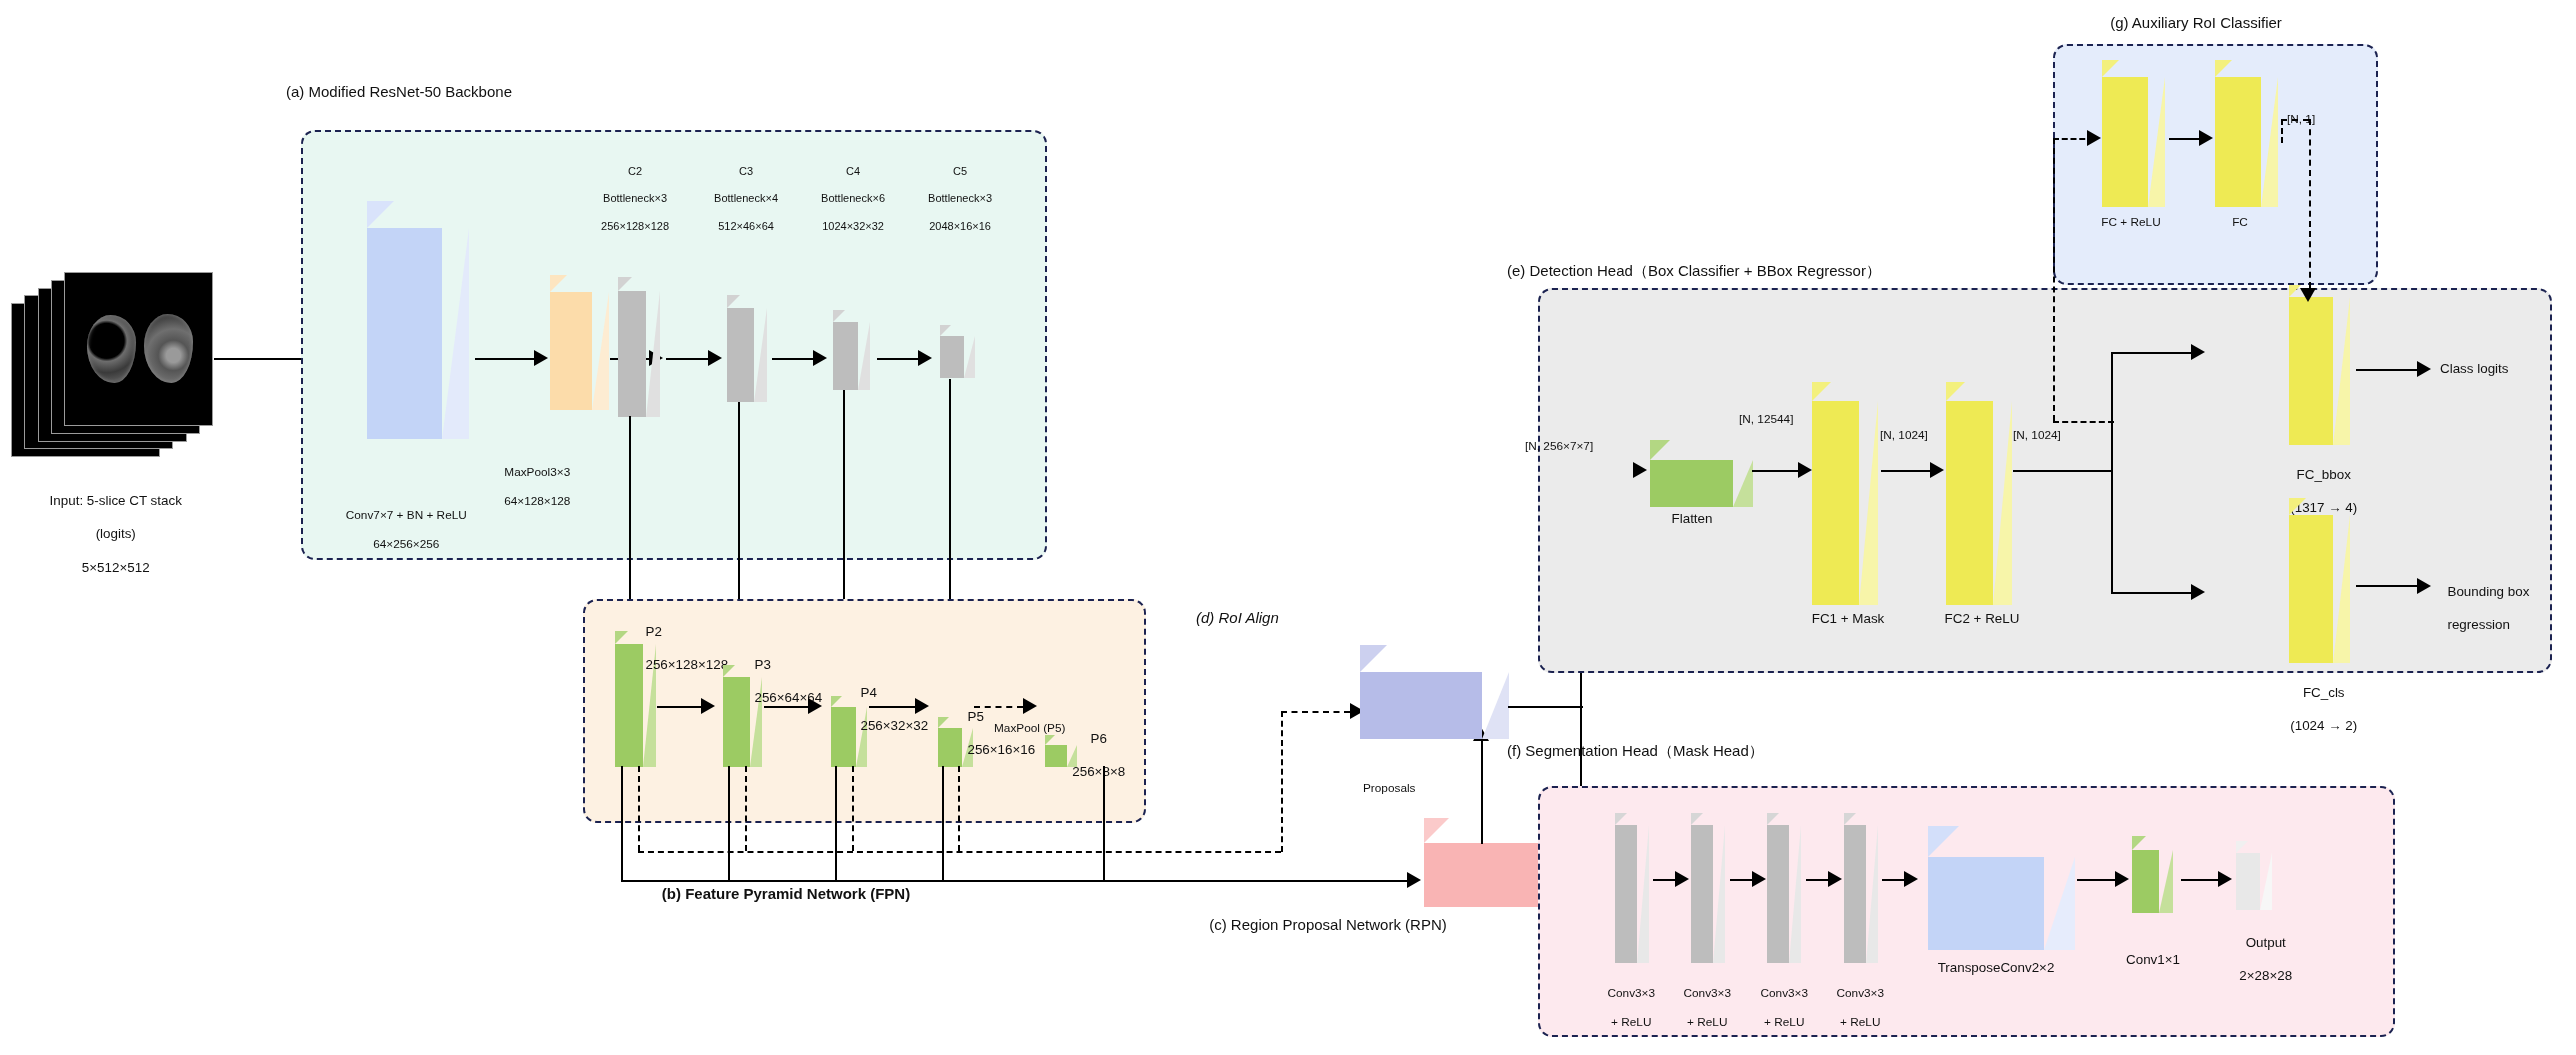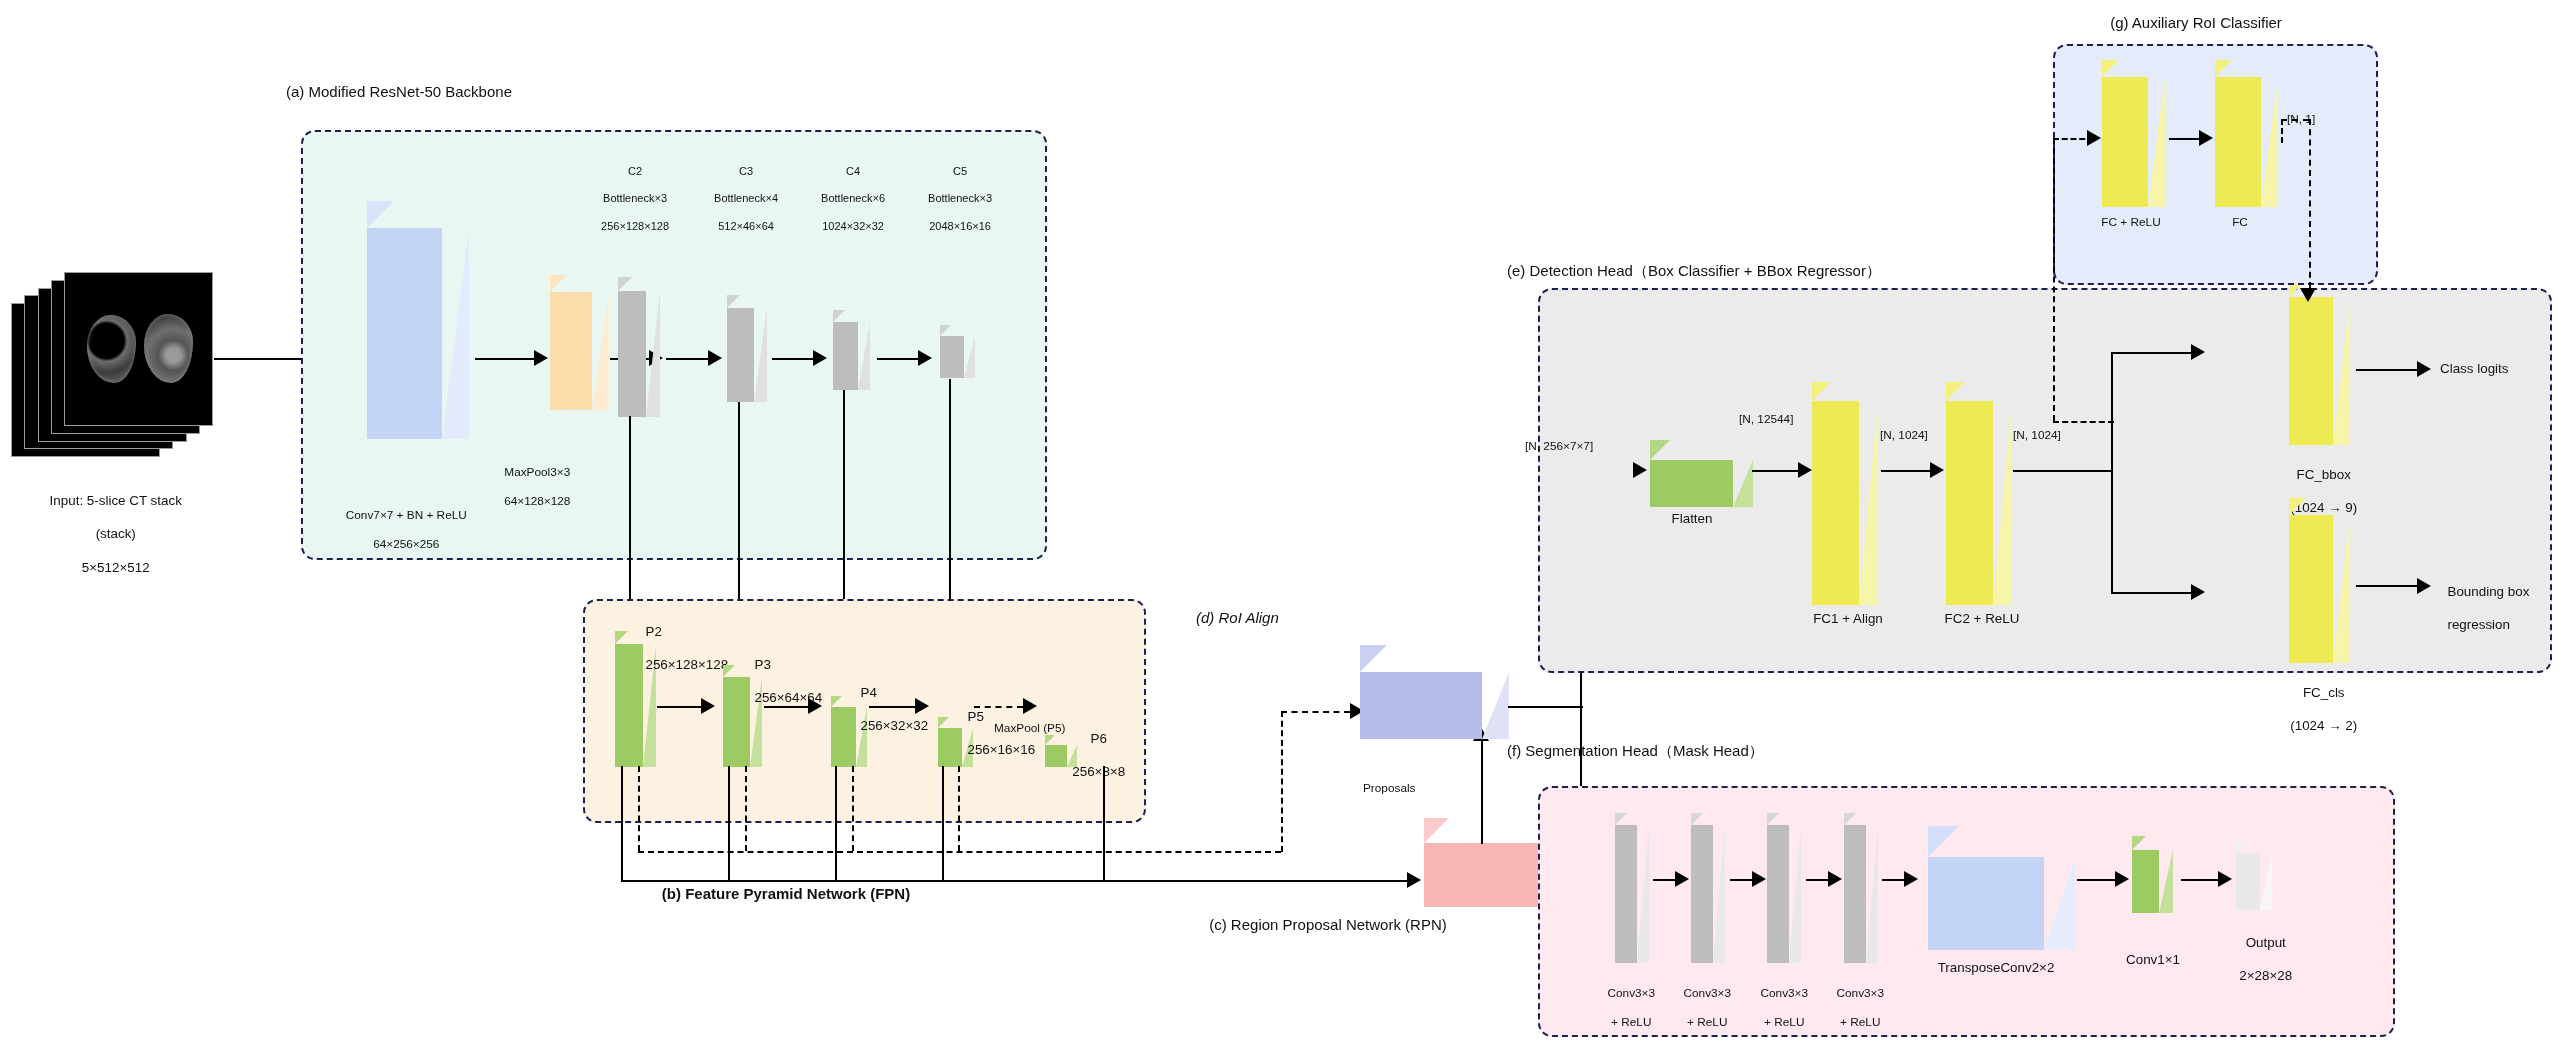--- a/index.html
+++ b/index.html
@@ -51,21 +51,21 @@
     <div class="lung" style="left:22px;top:42px;width:49px;height:68px;
          background:radial-gradient(circle at 40% 38%, #000 0 34%, #6d6d6d 40%, #3a3a3a 62%, #555 78%, #2a2a2a 100%);
          box-shadow:inset 0 0 4.7px #888;"></div>
     <div class="lung" style="left:79px;top:41px;width:49px;height:69px;
          background:radial-gradient(circle at 60% 60%, #9a9a9a 0 14%, #555 30%, #6f6f6f 52%, #2f2f2f 86%);
          box-shadow:inset 0 0 4.7px #888;"></div>
   </div>
 </div>
 <div class="lbl c" style="left:112px;top:476px;">
   <span>Input: 5-slice CT stack</span><br>
-  <span>(stack)</span><br>
+  <span>(logits)</span><br>
   <span>5×512×512</span>
 </div>
 
 <div class="hline" style="left:214px;top:358px;width:138px;"></div>
 <div class="ar-r" style="left:351px;top:350px;"></div>
 
 <div class="cap c" style="left:399px;top:83px;">(a) Modified ResNet-50 Backbone</div>
 <div class="panel teal" style="left:301px;top:130px;width:746px;height:430px;"></div>
 
 <div class="blk" style="left:367px;top:228px;width:75px;height:211px;">
@@ -274,21 +274,21 @@
 
 <div class="hline" style="left:1752px;top:470px;width:46px;"></div>
 <div class="ar-r" style="left:1798px;top:462px;"></div>
 <div class="lbl small" style="left:1739px;top:412px;">[N, 12544]</div>
 
 <div class="blk" style="left:1812px;top:401px;width:47px;height:204px;">
   <div class="f" style="background:#eeea54;"></div>
   <div class="s" style="border-width:0 0 204px 19px;border-color:transparent transparent #f7f5a9 transparent;"></div>
   <div class="t" style="border-width:19px 19px 0 0;border-color:#f3f07d transparent transparent transparent;"></div>
 </div>
-<div class="lbl c" style="left:1848px;top:611px;">FC1 + Align</div>
+<div class="lbl c" style="left:1848px;top:611px;">FC1 + Mask</div>
 
 <div class="hline" style="left:1881px;top:470px;width:49px;"></div>
 <div class="ar-r" style="left:1930px;top:462px;"></div>
 <div class="lbl small" style="left:1880px;top:428px;">[N, 1024]</div>
 
 <div class="blk" style="left:1946px;top:401px;width:47px;height:204px;">
   <div class="f" style="background:#eeea54;"></div>
   <div class="s" style="border-width:0 0 204px 19px;border-color:transparent transparent #f7f5a9 transparent;"></div>
   <div class="t" style="border-width:19px 19px 0 0;border-color:#f3f07d transparent transparent transparent;"></div>
 </div>
@@ -302,21 +302,21 @@
 <div class="hline" style="left:2111px;top:592px;width:80px;"></div>
 <div class="ar-r" style="left:2191px;top:584px;"></div>
 
 <div class="blk" style="left:2289px;top:297px;width:44px;height:148px;">
   <div class="f" style="background:#eeea54;"></div>
   <div class="s" style="border-width:0 0 148px 17.3px;border-color:transparent transparent #f7f5a9 transparent;"></div>
   <div class="t" style="border-width:17.3px 17.3px 0 0;border-color:#f3f07d transparent transparent transparent;"></div>
 </div>
 <div class="lbl c" style="left:2320px;top:450px;">
   <span>FC_bbox</span><br>
-  <span>(1024 → 9)</span>
+  <span>(1317 → 4)</span>
 </div>
 <div class="hline" style="left:2356px;top:369px;width:61px;"></div>
 <div class="ar-r" style="left:2417px;top:361px;"></div>
 <div class="lbl" style="left:2440px;top:361px;">Class logits</div>
 
 <div class="blk" style="left:2289px;top:515px;width:44px;height:148px;">
   <div class="f" style="background:#eeea54;"></div>
   <div class="s" style="border-width:0 0 148px 17.3px;border-color:transparent transparent #f7f5a9 transparent;"></div>
   <div class="t" style="border-width:17.3px 17.3px 0 0;border-color:#f3f07d transparent transparent transparent;"></div>
 </div>

